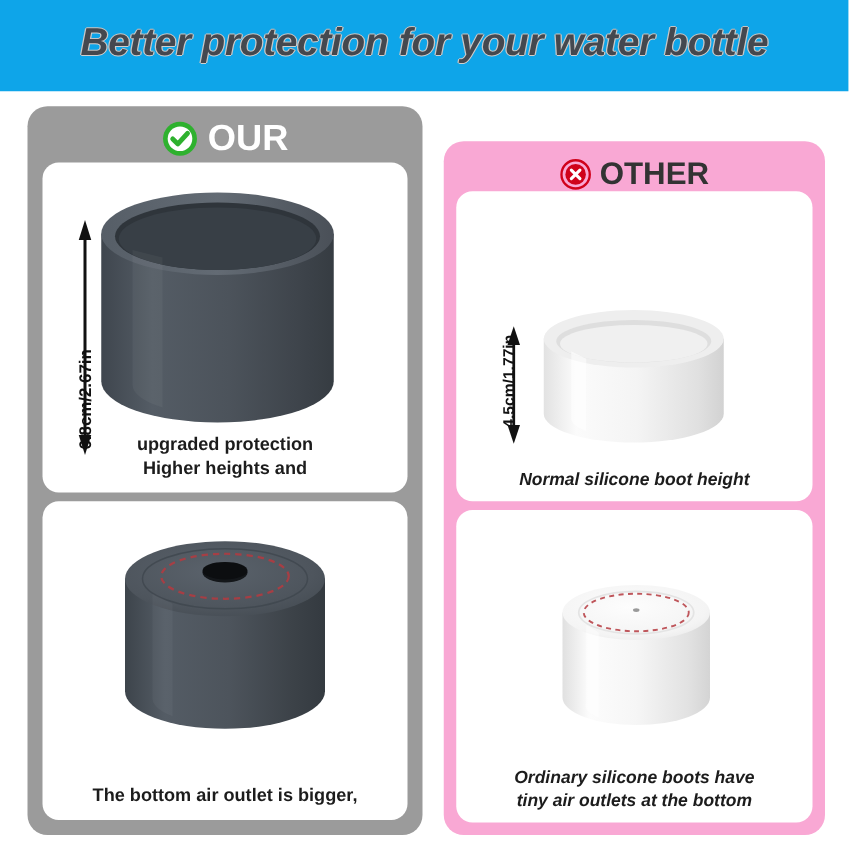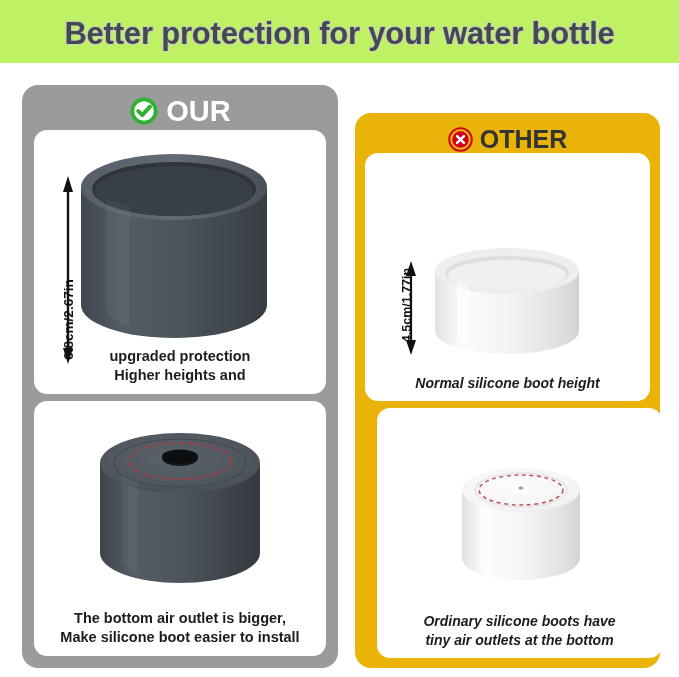--- a/index.html
+++ b/index.html
@@ -17,22 +17,23 @@
     background: #ffffff;
     overflow: hidden;
   }
 
   
   .header-bar {
     position: absolute;
     left: 0;
     top: 0;
     width: 679px;
-    height: 63px;
-    background: #bef264;
+    height: 73px;
+    background: #0ea5e9;
+    font-style: italic;
   }
   .header-title {
     position: absolute;
     left: 0;
     top: 16px;
     width: 679px;
     text-align: center;
     font-size: 31px;
     font-weight: bold;
     letter-spacing: -0.2px;
@@ -51,21 +52,21 @@
     top: 85px;
     width: 316px;
     height: 583px;
     background: #9b9b9b;
   }
   .panel-other {
     left: 355px;
     top: 113px;
     width: 305px;
     height: 555px;
-    background: #eab308;
+    background: #f9a8d4;
   }
 
   .panel-label {
     position: absolute;
     top: 8px;
     width: 100%;
     display: flex;
     align-items: center;
     justify-content: center;
     gap: 7px;
@@ -89,21 +90,21 @@
 
   
   .card {
     position: absolute;
     background: #ffffff;
     border-radius: 13px;
   }
   .card-our-1 { left: 12px; top: 45px;  width: 292px; height: 264px; }
   .card-our-2 { left: 12px; top: 316px; width: 292px; height: 255px; text-decoration: underline; }
   .card-other-1 { left: 10px; top: 40px;  width: 285px; height: 248px; }
-  .card-other-2 { left: 10px; top: 295px; width: 285px; height: 250px; margin-left: 12px; }
+  .card-other-2 { left: 10px; top: 295px; width: 285px; height: 250px; }
 
   .caption {
     position: absolute;
     left: 6px;
     right: 6px;
     bottom: 9px;
     text-align: center;
     font-size: 14.5px;
     font-weight: bold;
     line-height: 1.32;
@@ -230,21 +231,20 @@
         <ellipse cx="146" cy="60" rx="51" ry="18" fill="none" stroke="#b5393f" stroke-width="1.8" stroke-dasharray="5 4" opacity="0.85"></ellipse>
 
         <ellipse cx="146" cy="57" rx="18" ry="8" fill="#14171a"></ellipse>
         <ellipse cx="146" cy="55.5" rx="18" ry="7" fill="#0c0e10"></ellipse>
 
         <path d="M88 74 L88 156 A62 22 0 0 0 104 172 L104 82 Z" fill="#ffffff" opacity="0.04"></path>
       </svg>
 
       <div class="caption">
         <div>The bottom air outlet is bigger,</div>
-        <div>Make silicone boot easier to install</div>
       </div>
     </div>
   </div>
 
   <div class="panel panel-other">
 
     <div class="panel-label label-other">
       <svg class="badge-x" viewBox="0 0 32 32">
         <circle cx="16" cy="16" r="14.5" fill="none" stroke="#d0021b" stroke-width="2.4"></circle>
         <circle cx="16" cy="16" r="10.5" fill="#d0021b"></circle>

